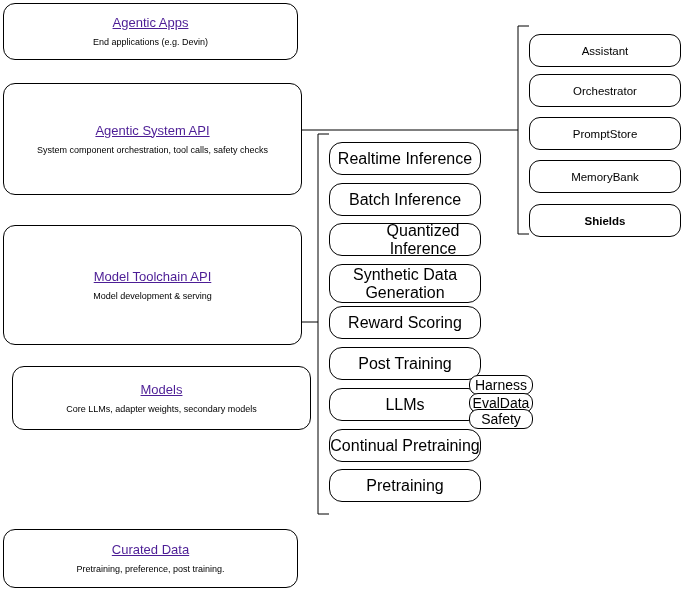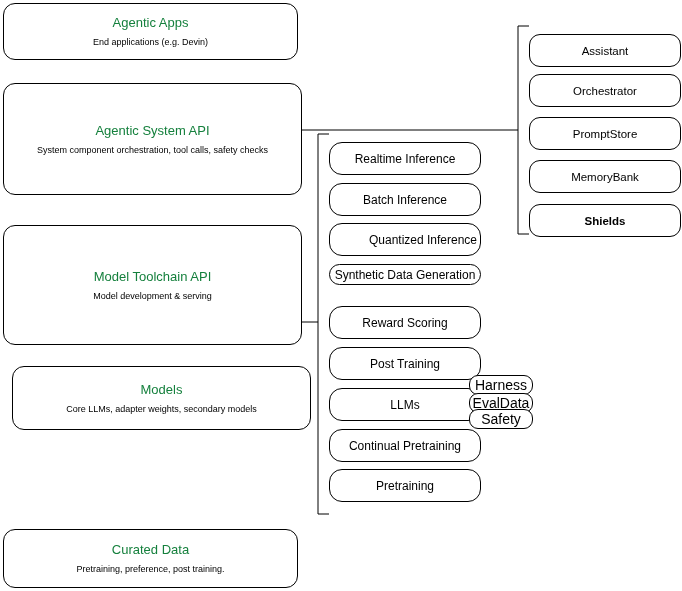--- a/index.html
+++ b/index.html
@@ -28,36 +28,37 @@
     align-items: center;
     justify-content: center;
     text-align: center;
   }
   .layer {
     border-radius: 12px;
   }
   .layer .title {
     font-size: 13px;
     line-height: 16px;
-    color: #15803d;
+    color: #4c1d95;
+    text-decoration: underline;
   }
   .layer .sub {
     font-size: 9px;
     line-height: 12px;
     margin-top: 5px;
     color: #000000;
   }
   .pill {
     border-radius: 11px;
     font-size: 11.5px;
     line-height: 14px;
   }
   .pill-mid {
     border-radius: 13px;
-    font-size: 12px;
+    font-size: 16px;
   }
   .small-pill {
     border-radius: 9px;
     font-size: 14px;
     line-height: 12px;
   }
   svg.connectors {
     position: absolute;
     left: 0;
     top: 0;
@@ -128,21 +129,21 @@
 
   <div class="box pill-mid" style="left:329px; top:142px; width:152px; height:33px;">
     <span>Realtime Inference</span>
   </div>
   <div class="box pill-mid" style="left:329px; top:183px; width:152px; height:33px;">
     <span>Batch Inference</span>
   </div>
   <div class="box pill-mid" style="left:329px; top:223px; width:152px; height:33px;padding-left:36px;">
     <span>Quantized Inference</span>
   </div>
-  <div class="box pill-mid" style="left:329px; top:264px; width:152px; height:21px;">
+  <div class="box pill-mid" style="left:329px; top:264px; width:152px; height:39px;">
     <span>Synthetic Data Generation</span>
   </div>
   <div class="box pill-mid" style="left:329px; top:306px; width:152px; height:33px;">
     <span>Reward Scoring</span>
   </div>
   <div class="box pill-mid" style="left:329px; top:347px; width:152px; height:33px;">
     <span>Post Training</span>
   </div>
   <div class="box pill-mid" style="left:329px; top:388px; width:152px; height:33px;">
     <span>LLMs</span>

